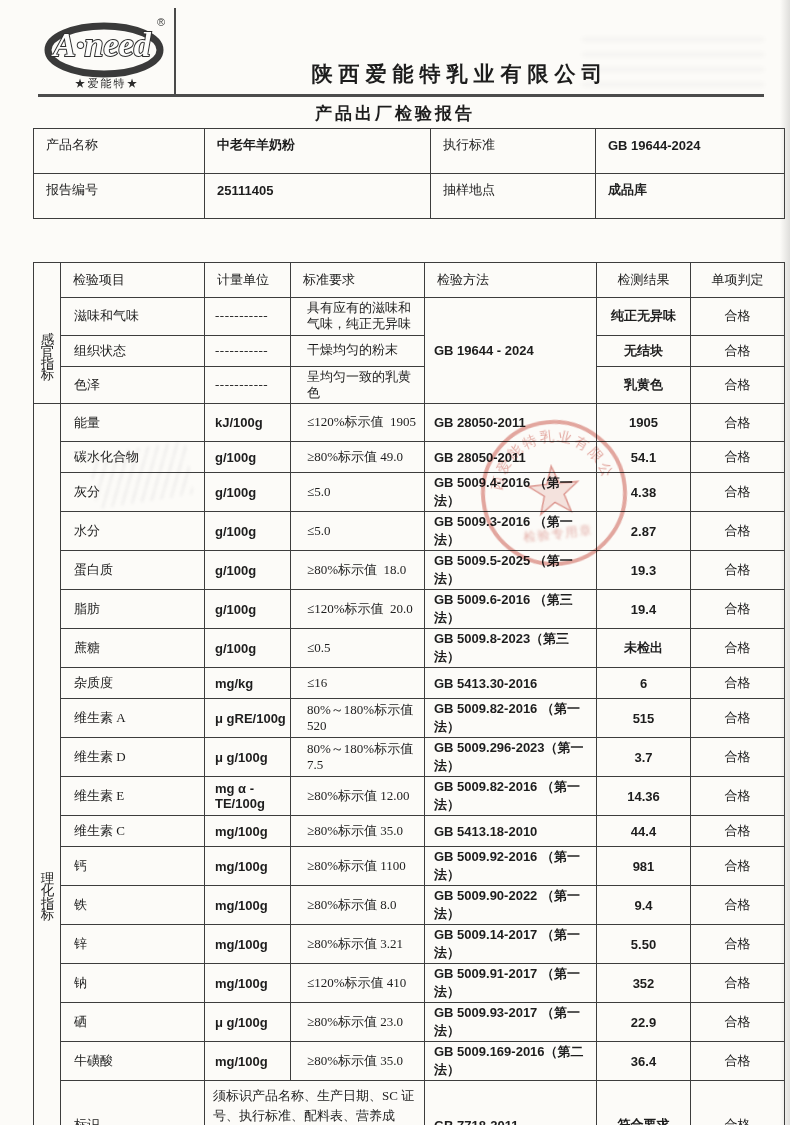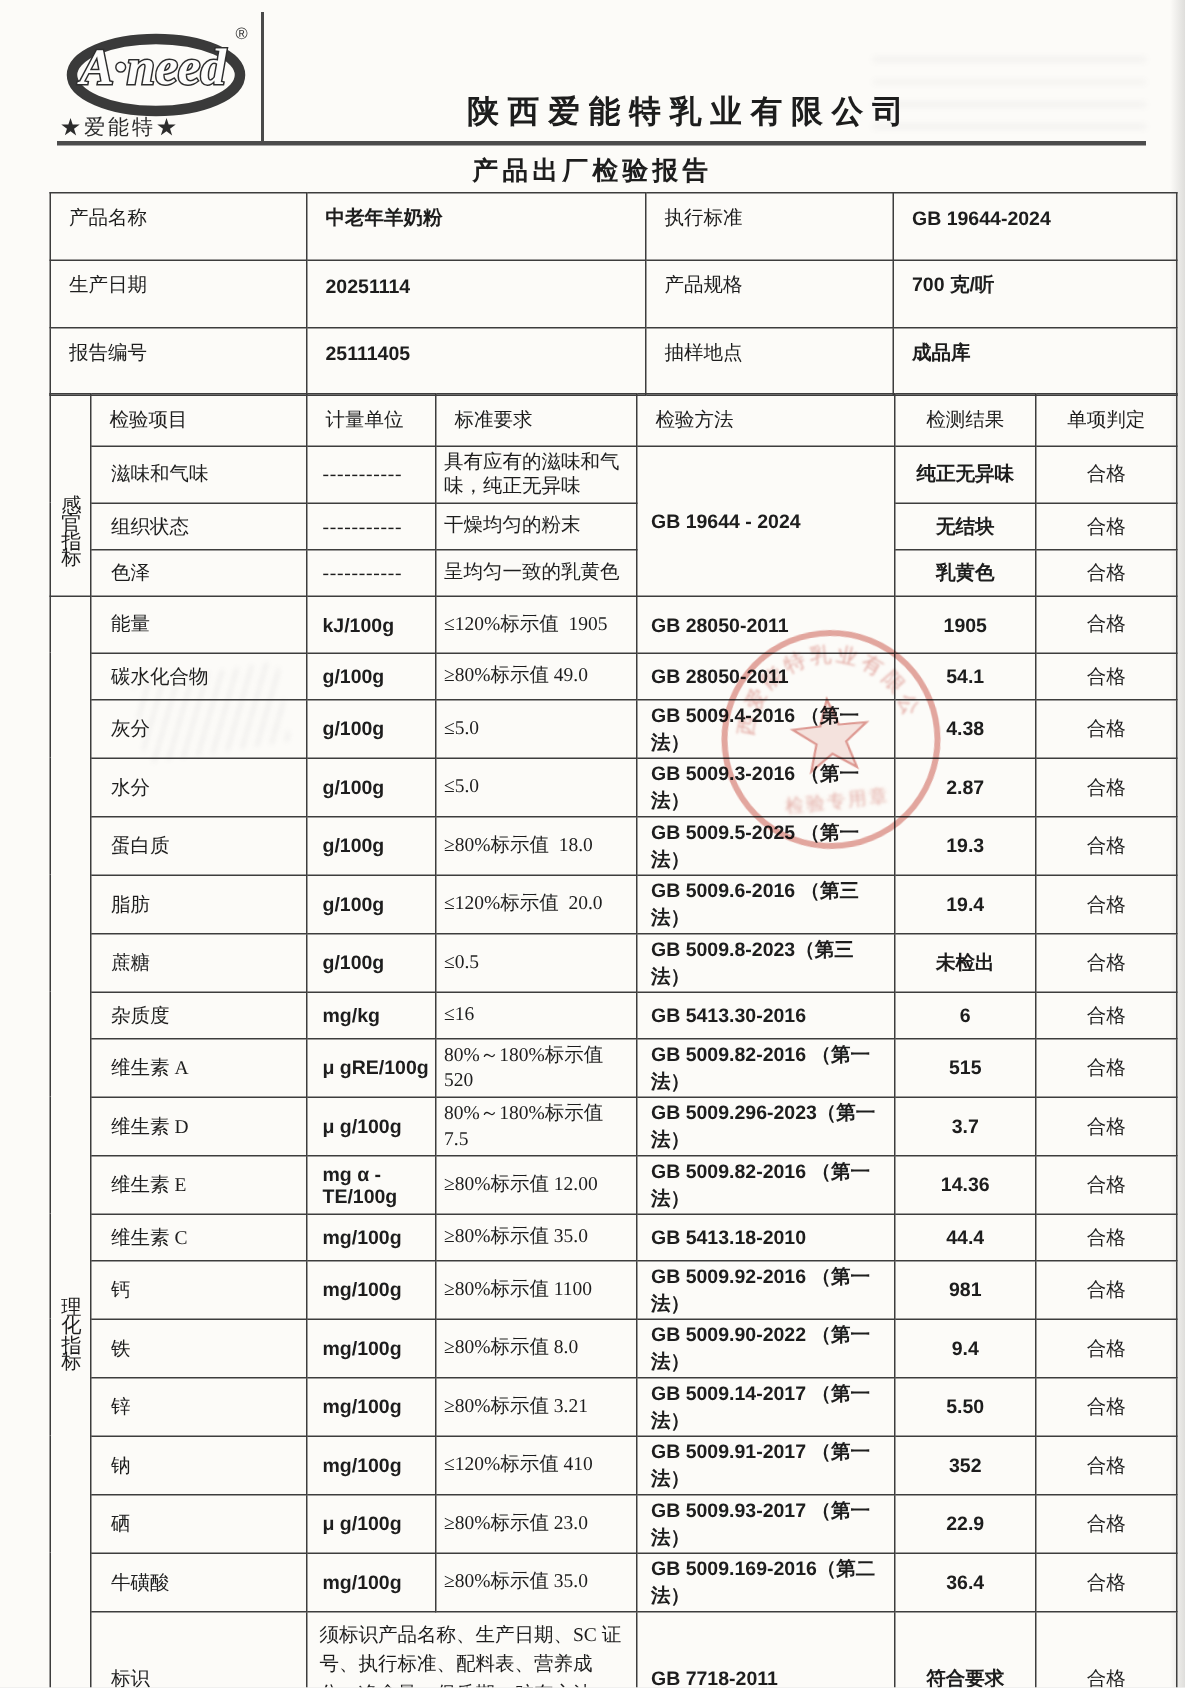--- a/index.html
+++ b/index.html
@@ -3,21 +3,21 @@
 <meta charset="utf-8">
 <style>
   html,body{margin:0;padding:0;background:#e8e8e8;}
   .page{position:relative;width:790px;height:1125px;background:#fcfbf8;overflow:hidden;
         font-family:"Liberation Serif","DejaVu Serif",serif;color:#1d1d1d;margin:0 auto;}
   .edge-shade{position:absolute;right:0;top:0;width:10px;height:100%;
         background:linear-gradient(to right,rgba(0,0,0,0),rgba(90,90,90,0.18));}
   
   .logo{position:absolute;left:40px;top:8px;width:134px;height:88px;border-right:2px solid #4a4a4a;}
   .logo svg{display:block;margin:4px auto 0 auto;}
-  .logo-sub{font-size:14px;letter-spacing:2px;color:#2c2c2c;margin-top:-2px;}
+  .logo-sub{text-align:center;font-size:11px;letter-spacing:2px;color:#2c2c2c;margin-top:-2px;}
   .company{position:absolute;left:180px;top:60px;width:560px;text-align:center;
         font-size:21px;font-weight:bold;letter-spacing:6px;}
   .rule{position:absolute;left:38px;top:94px;width:726px;height:3px;background:#4c4c4c;}
   .title{position:absolute;left:33px;top:102px;width:724px;text-align:center;
         font-size:17px;font-weight:bold;letter-spacing:3px;}
   
   table{border-collapse:collapse;table-layout:fixed;}
   td{border:1px solid #3d3d3d;overflow:hidden;}
   .info-table{position:absolute;left:33px;top:128px;width:751px;border:1.5px solid #3d3d3d;}
   .info-table td{height:32px;font-size:13px;padding:0 0 12px 12px;}
@@ -33,21 +33,21 @@
   .c-head-c{text-align:center;font-size:13px;}
   .vlabel{text-align:center;vertical-align:middle;padding:0;}
   .vtext{display:inline-block;writing-mode:vertical-lr;text-orientation:upright;
         letter-spacing:12px;font-size:13.5px;}
   .vshift1{transform:translateY(14px);}
   .vshift2{transform:translateY(100px);}
   .c-item{padding-left:13px;text-align:left;}
   .c-unit{padding-left:10px;text-align:left;font-family:"Liberation Sans","DejaVu Sans",sans-serif;
         font-weight:600;font-size:12px;}
   .c-unit.dash{font-family:"Liberation Serif",serif;font-weight:normal;letter-spacing:0.5px;}
-  .c-req{padding:2px 4px 2px 5px;text-align:left;font-size:12.5px;white-space:pre-wrap;line-height:1.25;}
+  .c-req{padding:2px 4px 2px 16px;text-align:left;font-size:12.5px;white-space:pre-wrap;line-height:1.25;}
   .c-method{padding-left:9px;text-align:left;font-family:"Liberation Sans","DejaVu Sans",sans-serif;
         font-weight:600;font-size:12.5px;}
   .c-result{text-align:center;font-family:"Liberation Sans","DejaVu Sans",sans-serif;
         font-weight:600;font-size:12.5px;}
   .c-verdict{text-align:center;}
   .c-labelreq{padding:5px 8px;text-align:left;font-size:11.5px;line-height:1.5;}
   
   .stamp{position:absolute;left:476px;top:417px;width:156px;height:152px;
         transform:rotate(-6deg);opacity:0.8;mix-blend-mode:multiply;filter:blur(0.5px);}
   
@@ -87,26 +87,20 @@
         <col style="width:189px">
       </colgroup>
     <tbody>
         <tr>
       <td>产品名称</td>
       <td class="val">中老年羊奶粉</td>
       <td>执行标准</td>
       <td class="val">GB 19644-2024</td>
     </tr>
     <tr>
-      <td>生产日期</td>
-      <td class="val">20251114</td>
-      <td>产品规格</td>
-      <td class="val">700 克/听</td>
-    </tr>
-    <tr>
       <td>报告编号</td>
       <td class="val">25111405</td>
       <td>抽样地点</td>
       <td class="val">成品库</td>
     </tr>
   </tbody>
     </table>
 
   <table class="main-table">
     <colgroup>

